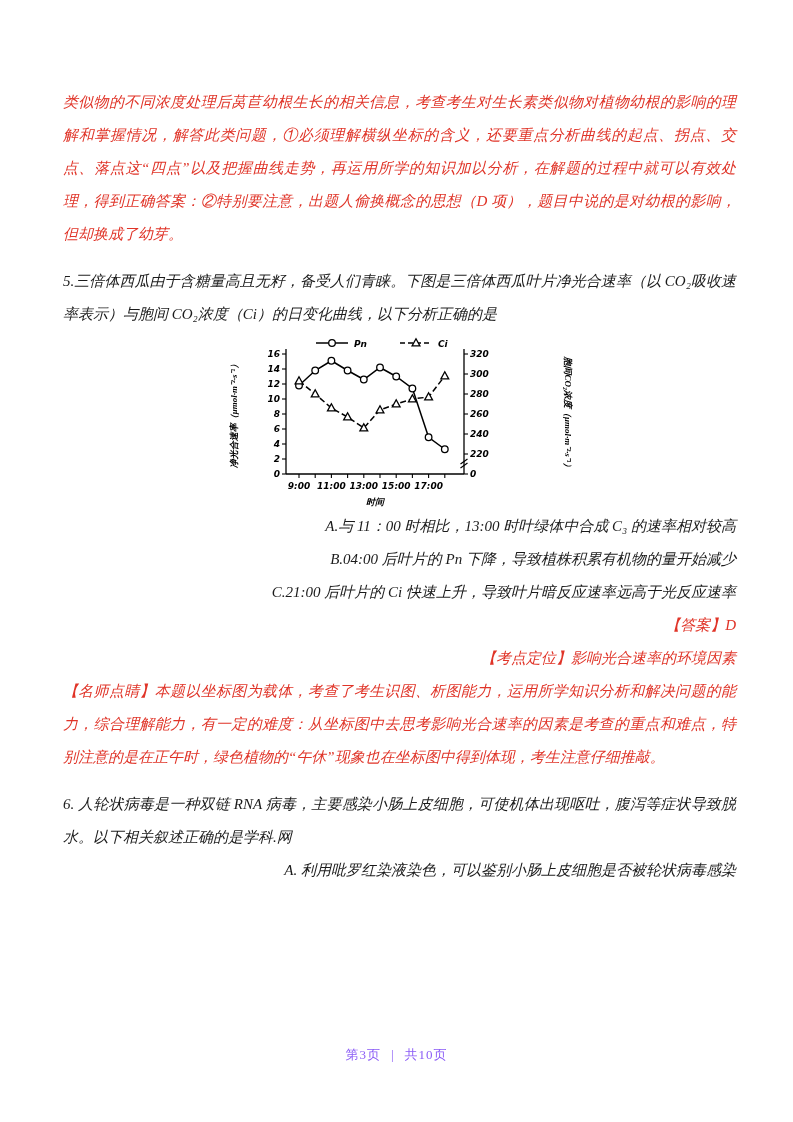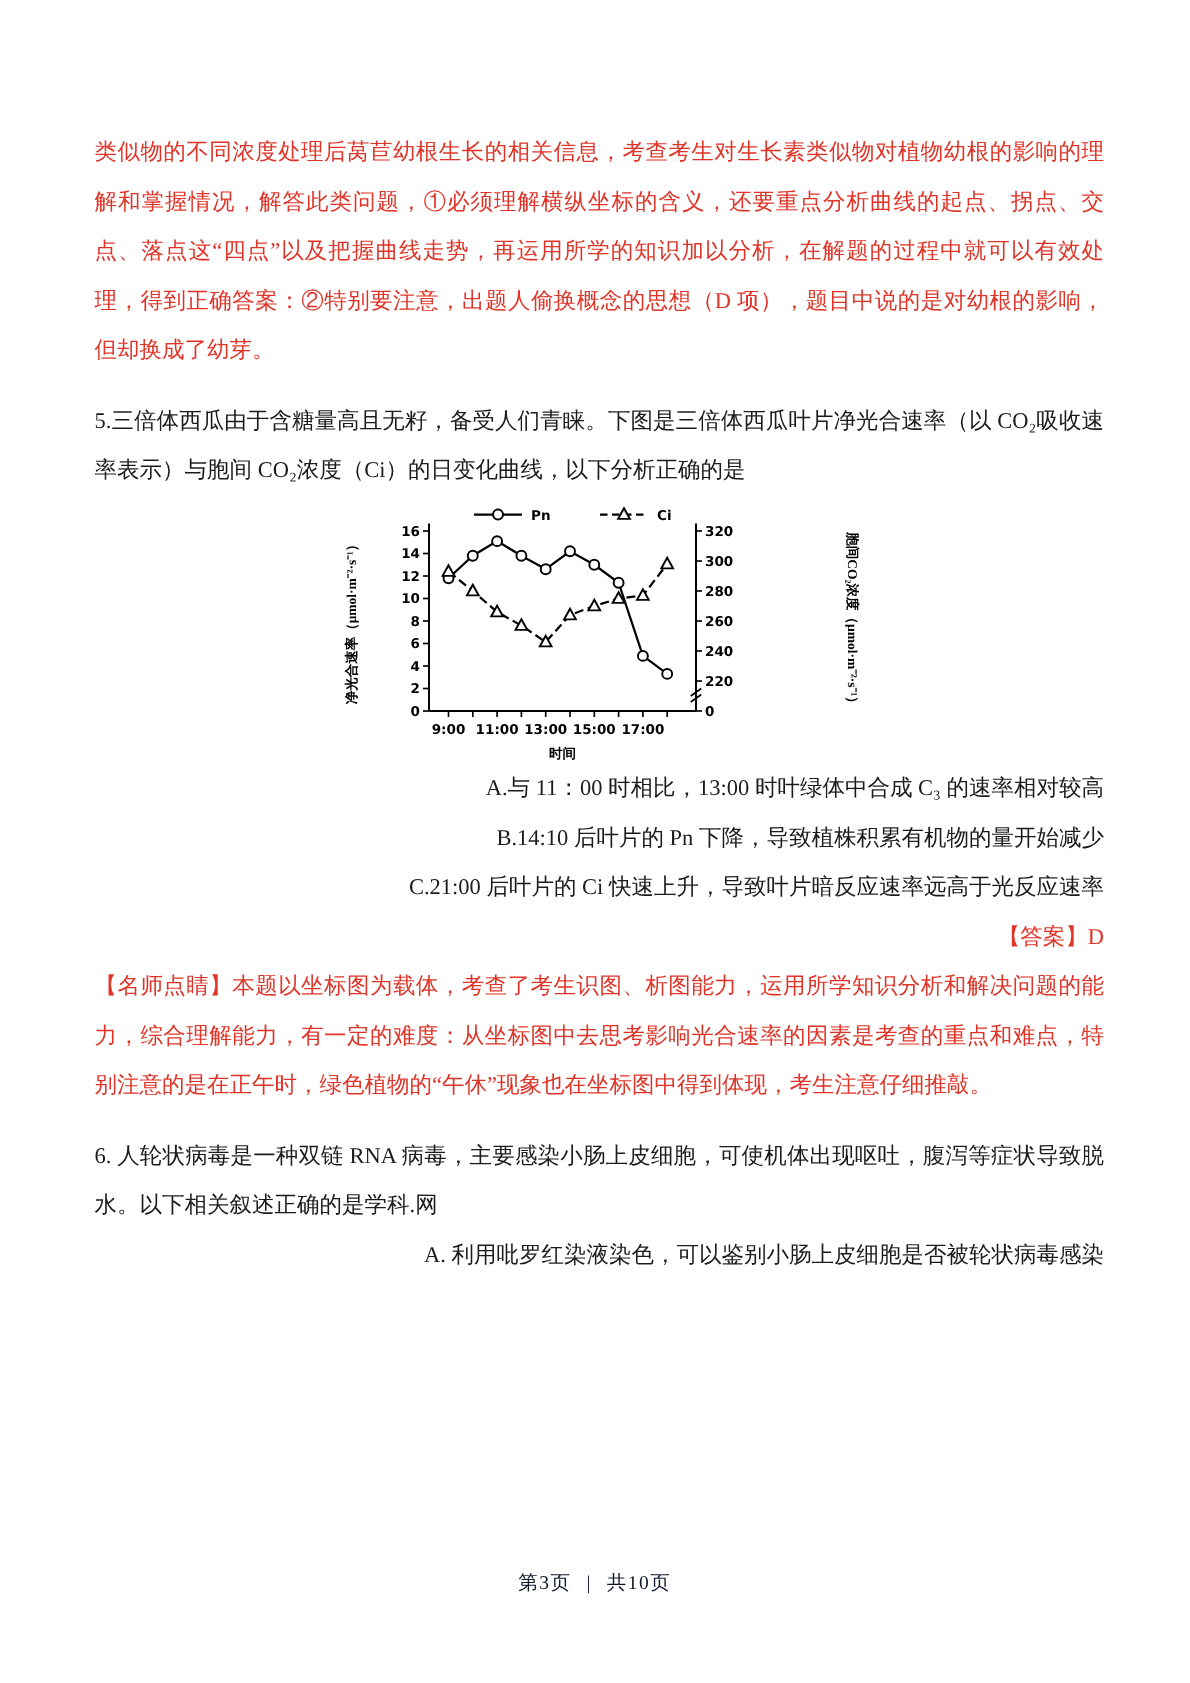--- a/index.html
+++ b/index.html
@@ -6,20 +6,21 @@
   body {
     width:793px; height:1122px;
     background:#ffffff;
     position:relative;
     font-family:"Liberation Serif", serif;
     overflow:hidden;
   }
   .content {
     position:absolute; left:63px; top:86px; width:673px;
     color:#1b1b1b;
+    font-style:italic;
   }
   p {
     margin:0;
     font-size:15px;
     line-height:33px;
     text-align:justify;
     text-justify:inter-ideograph;
     word-break:break-all;
   }
   .red { color:#e03428; }
@@ -27,21 +28,21 @@
   .gap { margin-top:14px; }
   .chart-wrap {
     width:352px;
     margin:5px auto 2px auto;
   }
   .chart-wrap svg { display:block; }
   .page-footer {
     position:absolute; left:0; right:0; bottom:58px;
     text-align:center;
     font-size:13px;
-    color:#0f172a;
+    color:#8b5cf6;
     letter-spacing:1px;
   }
   .page-footer .sep { margin:0 10px; }
 </style>
 </head>
 <body>
 
 <div class="content">
 
   <p class="red">类似物的不同浓度处理后莴苣幼根生长的相关信息，考查考生对生长素类似物对植物幼根的影响的理解和掌握情况，解答此类问题，①必须理解横纵坐标的含义，还要重点分析曲线的起点、拐点、交点、落点这“四点”以及把握曲线走势，再运用所学的知识加以分析，在解题的过程中就可以有效处理，得到正确答案：②特别要注意，出题人偷换概念的思想（D 项），题目中说的是对幼根的影响，但却换成了幼芽。</p>
@@ -130,24 +131,25 @@
         <line x1="92" y1="7" x2="124" y2="7" stroke="#000000" stroke-width="1.5" stroke-dasharray="none"></line>
         <circle cx="108" cy="7" r="3.3" fill="#fff" stroke="#000000" stroke-width="1.3"></circle>
         <text x="130" y="10.6" text-anchor="start" style="font-size:9px;font-family:&quot;DejaVu Sans&quot;,sans-serif;font-weight:600;fill:#000000">Pn</text>
         <line x1="176" y1="7" x2="208" y2="7" stroke="#000000" stroke-width="1.5" stroke-dasharray="5 3"></line>
         <polygon points="192,2.8 188.1,9.9 195.9,9.9" fill="#fff" stroke="#000000" stroke-width="1.3"></polygon>
         <text x="214" y="10.6" text-anchor="start" style="font-size:9px;font-family:&quot;DejaVu Sans&quot;,sans-serif;font-weight:600;fill:#000000">Ci</text>
       </svg>
   </div>
 
   <p class="opt">A.与 11：00 时相比，13:00 时叶绿体中合成 C₃ 的速率相对较高</p>
-  <p class="opt">B.14:10 后叶片的 Pn 下降，导致植株积累有机物的量开始减少</p>
+  <p class="opt">B.04:00 后叶片的 Pn 下降，导致植株积累有机物的量开始减少</p>
   <p class="opt">C.21:00 后叶片的 Ci 快速上升，导致叶片暗反应速率远高于光反应速率</p>
 
   <p class="red opt">【答案】D</p>
+  <p class="red opt">【考点定位】影响光合速率的环境因素</p>
   <p class="red">【名师点睛】本题以坐标图为载体，考查了考生识图、析图能力，运用所学知识分析和解决问题的能力，综合理解能力，有一定的难度：从坐标图中去思考影响光合速率的因素是考查的重点和难点，特别注意的是在正午时，绿色植物的“午休”现象也在坐标图中得到体现，考生注意仔细推敲。</p>
 
   <p class="gap">6. 人轮状病毒是一种双链 RNA 病毒，主要感染小肠上皮细胞，可使机体出现呕吐，腹泻等症状导致脱水。以下相关叙述正确的是学科.网</p>
   <p class="opt">A. 利用吡罗红染液染色，可以鉴别小肠上皮细胞是否被轮状病毒感染</p>
 
 </div>
 
 <div class="page-footer">
   <span>第3页</span><span class="sep">|</span><span>共10页</span>
 </div>

